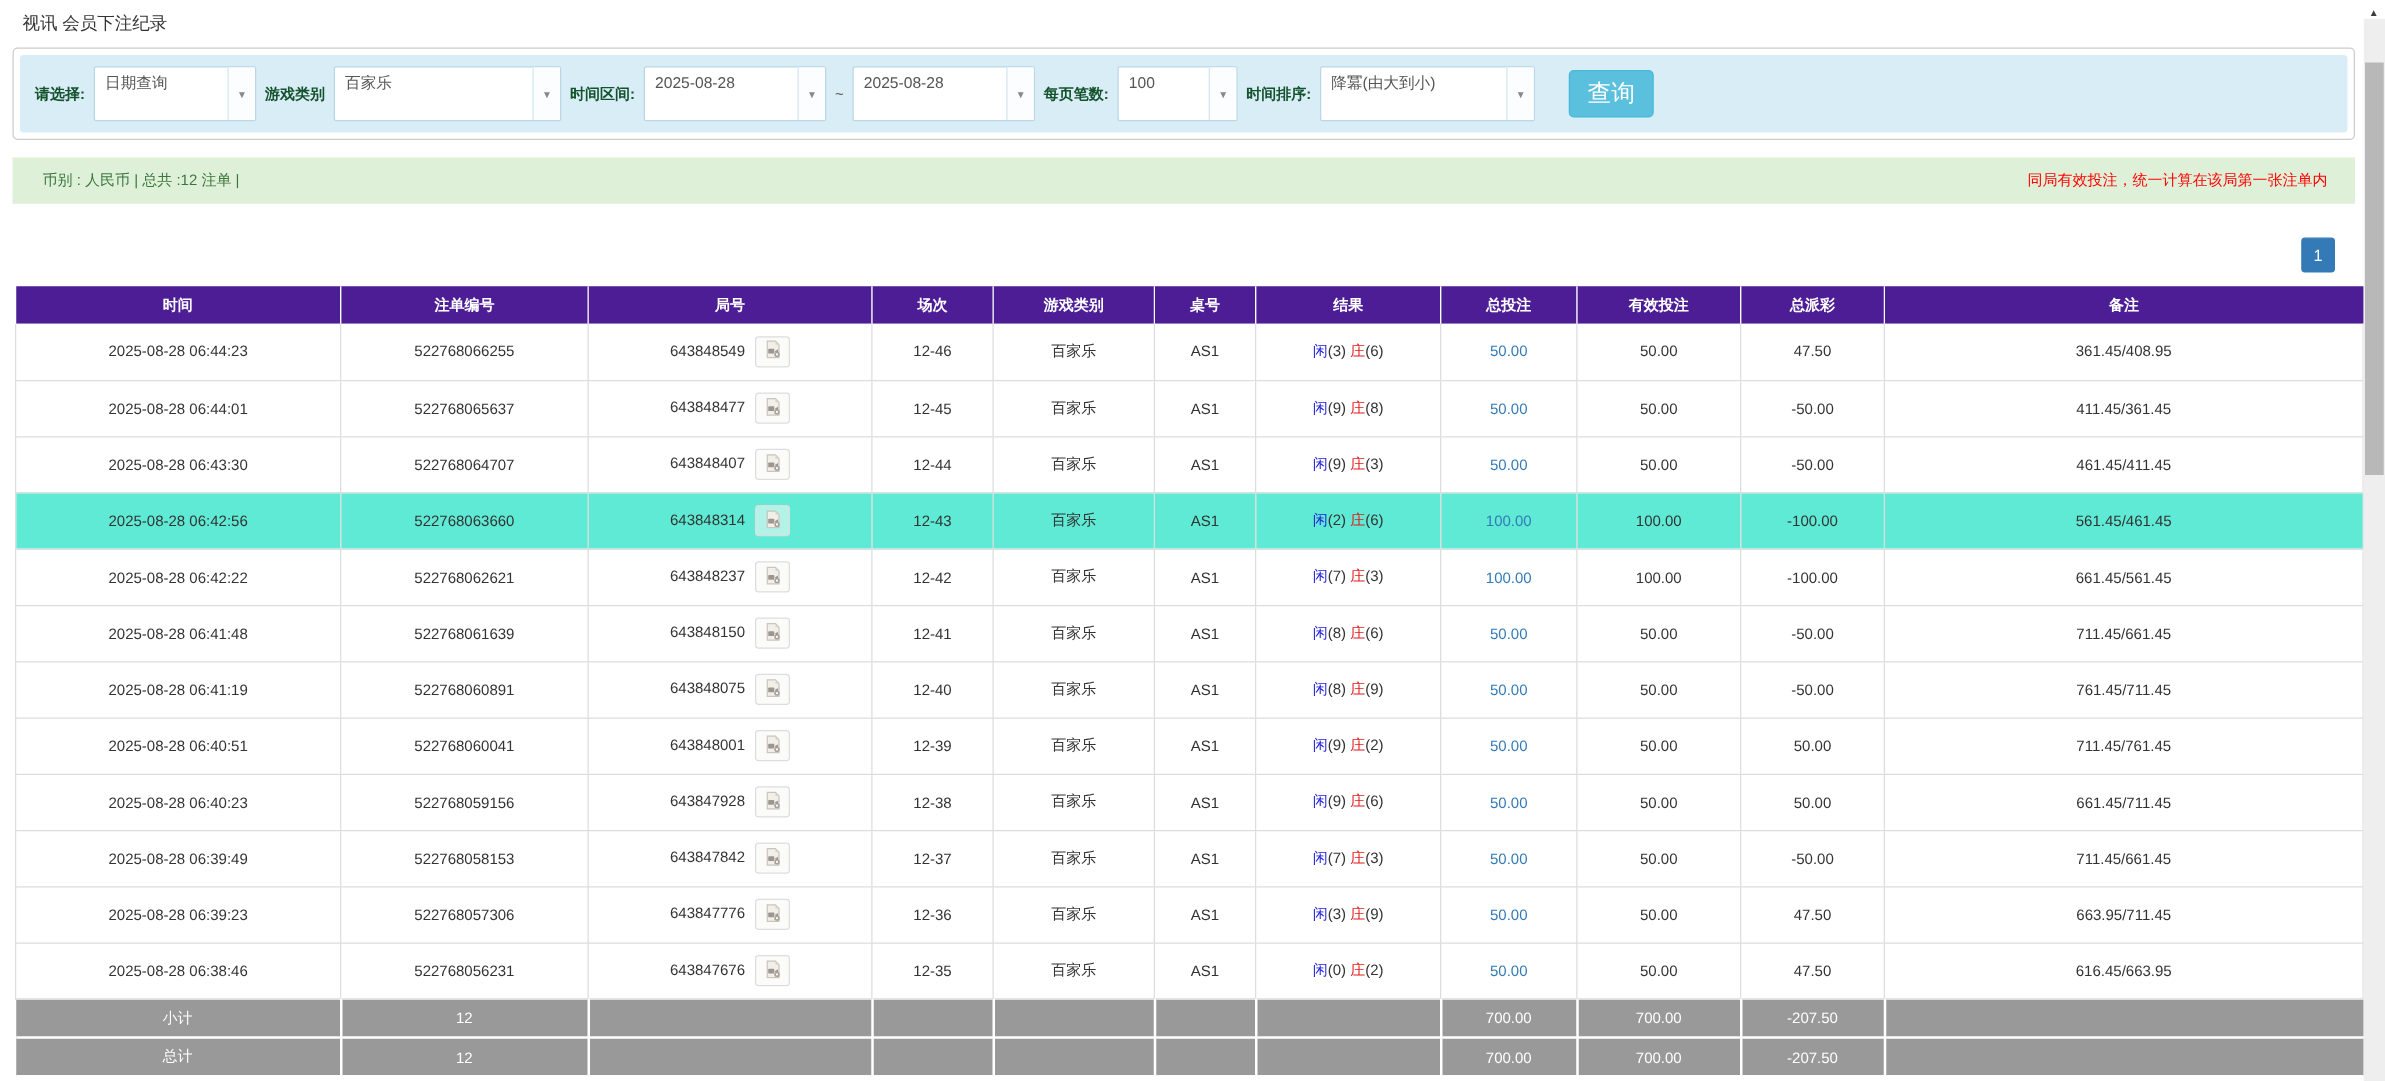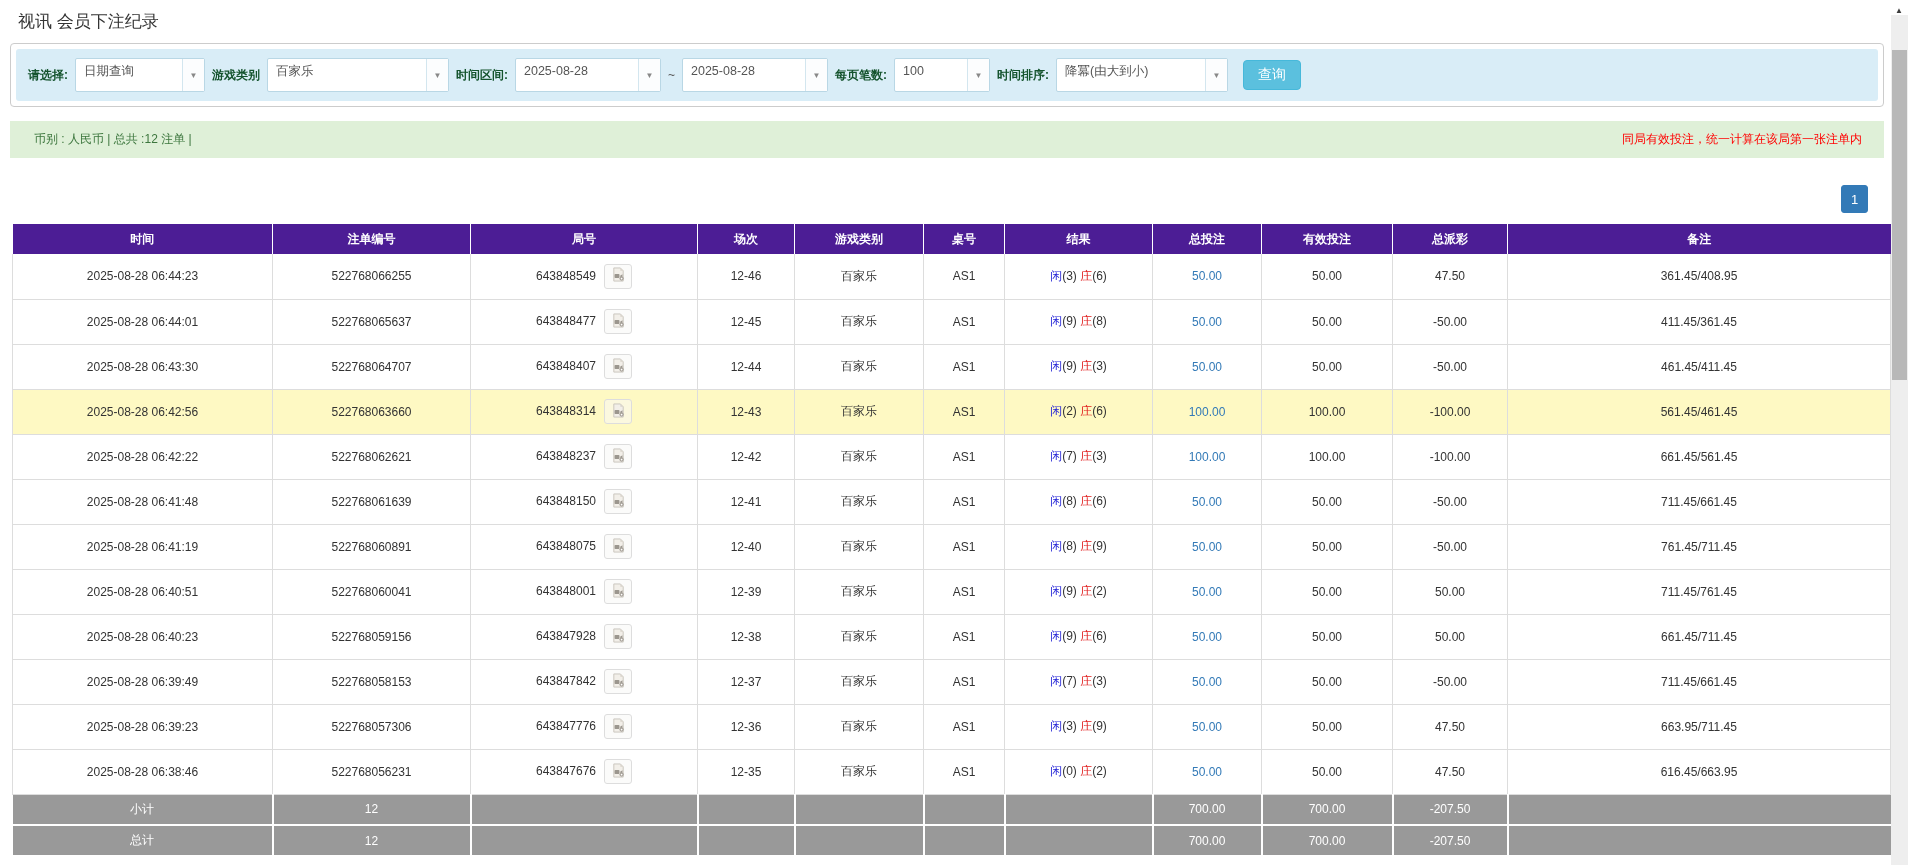--- a/index.html
+++ b/index.html
@@ -1,49 +1,49 @@
 <!DOCTYPE html>
 <html><head>
 <meta charset="utf-8">
 <style>
   * { box-sizing: border-box; }
   html,body { margin:0; padding:0; }
   body { font-family:"Liberation Sans","DejaVu Sans",sans-serif; background:#fff; }
   .page { position:relative; width:1908px; height:865px; background:#fff; overflow:hidden; }
   .content { width:1891px; }
 
-  .page-title { margin:10px 0 0 18px; font-size:17px; color:#333; font-weight:400; }
+  .page-title { margin:10px 0 0 18px; font-size:14px; color:#333; font-weight:400; }
 
   .filter-panel { margin:10px 7px 0 10px; border:1px solid #ccc; border-radius:4px; background:#fff; padding:5px; }
   .filter-bar { background:#d9edf7; border-radius:3px; padding:9px 12px; display:flex; align-items:center; gap:7px; font-size:12px; }
   .f-label { color:#14532d; font-weight:bold; white-space:nowrap; }
-  .combo { display:inline-flex; align-items:stretch; background:#fff; border:1px solid #b9d7e5; border-radius:2px; height:34px; }
+  .combo { display:inline-flex; align-items:stretch; background:#fff; border:1px solid #b9d7e5; border-radius:2px; height:44px; }
   .combo-value { padding:0 8px; line-height:24px; color:#555; font-size:12.5px; overflow:hidden; white-space:nowrap; }
   .combo-arrow { width:22px; border-left:1px solid #d3e6ef; display:flex; align-items:center; justify-content:center; color:#888; font-size:8px; background:#fcfdfe; cursor:pointer; }
   .w1 .combo-value { width:106px; }
   .w2 .combo-value { width:158px; }
   .w3 .combo-value { width:122px; }
   .w4 .combo-value { width:72px; }
   .w5 .combo-value { width:148px; }
   .tilde { color:#555; }
-  .btn-search { background:#5bc0de; border:1px solid #46b8da; color:#fff; font-size:14px; padding:5px 14px; border-radius:4px; margin-left:8px; cursor:pointer; }
+  .btn-search { background:#5bc0de; border:1px solid #46b8da; color:#fff; font-size:19px; padding:5px 14px; border-radius:4px; margin-left:20px; cursor:pointer; }
 
   .summary-bar { margin:14px 7px 0 10px; background:#dff0d8; height:37px; display:flex; align-items:center; justify-content:space-between; padding:0 22px 0 24px; font-size:12px;gap:28px; }
   .summary-left { color:#3c763d; }
   .summary-right { color:#ff0000; }
 
   .pagination-row { display:flex; justify-content:flex-end; margin:27px 23px 11px 0; }
   .page-btn { width:27px; height:28px; background:#337ab7; color:#fff; border:1px solid #337ab7; border-radius:3px; font-size:13px; display:flex; align-items:center; justify-content:center; cursor:pointer; }
 
   table.bet-table { width:1878px; margin-left:12px; border-collapse:collapse; table-layout:fixed; font-size:12px; }
   .bet-table thead th { background:#4c1d95; color:#fff; font-weight:bold; height:30px; border-right:1px solid #fff; text-align:center; }
   .bet-table thead th:last-child { border-right:none; }
   .bet-table tbody td { height:45px; text-align:center; color:#333; background:#fff; border-bottom:1px solid #ddd; border-right:1px solid #ddd; }
   .bet-table tbody td:first-child { border-left:1px solid #ddd; }
-  .bet-table tr.row-highlight td { background:#fef9c3;margin-top:29px; }
+  .bet-table tr.row-highlight td { background:#5eead4;margin-top:29px; }
   .link-blue { color:#337ab7; cursor:pointer; }
   .neg { color:#ff0000; }
   .res-player { color:#2222d6; }
   .res-banker { color:#e01b1b; }
   .res-num { color:#333; }
   .video-btn { display:inline-flex; align-items:center; justify-content:center; width:28px; height:25px; border:1px solid #ddd; border-radius:3px; background:rgba(247,247,245,.55); margin-left:8px; vertical-align:middle; cursor:pointer; }
   .bet-table tfoot td { height:31px; background:#999; color:#fff; text-align:center; border-right:2px solid #fff; border-bottom:2px solid #fff; }
   .bet-table tfoot td:last-child { border-right:none; }
 
   .scrollbar { position:absolute; right:0; top:0; width:17px; height:865px; background:#fff; }

